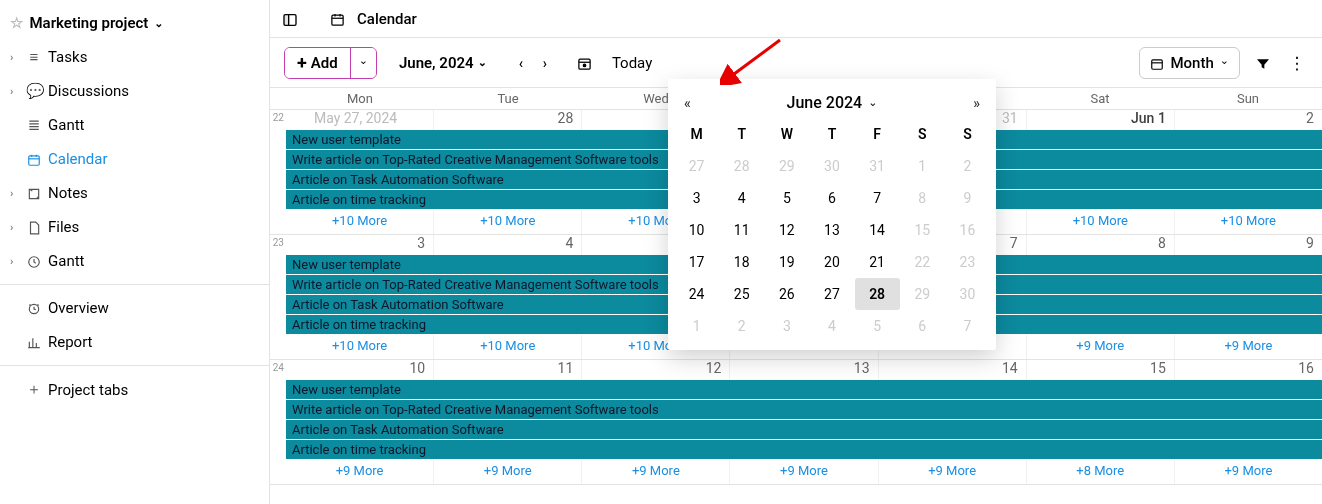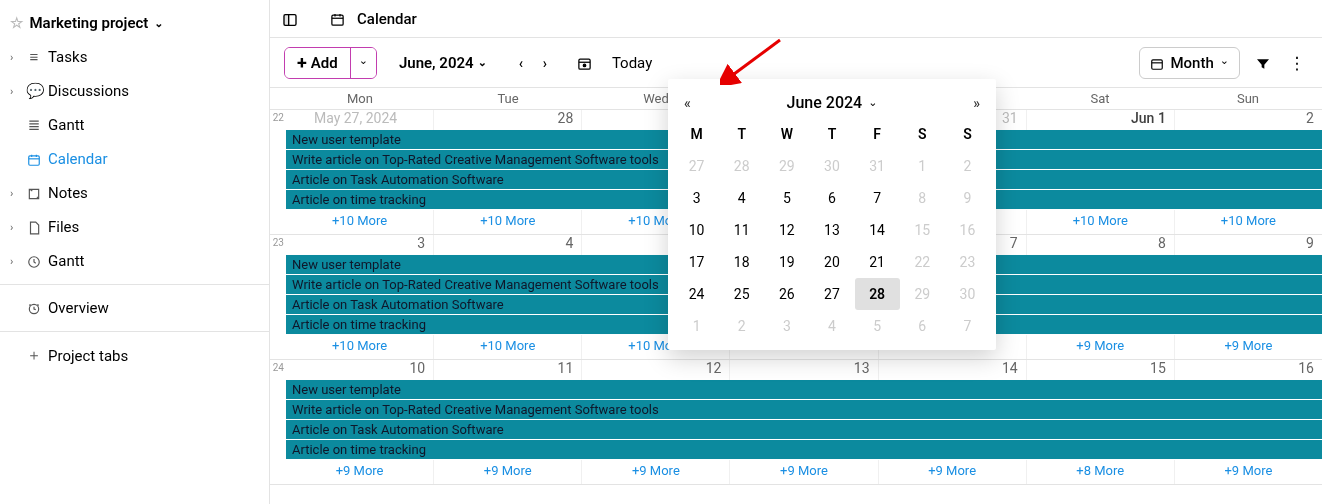--- a/index.html
+++ b/index.html
@@ -148,20 +148,29 @@
     <div class="side-item">
       <span class="chev"></span>
       <span class="icon">
         <svg width="14" height="14" viewBox="0 0 24 24" fill="none" stroke="#555" stroke-width="2">
             <circle cx="12" cy="12" r="8"></circle>
             <path d="M12 8v4l3 1"></path>
             <path d="M6 4l-2 2M18 4l2 2"></path>
           </svg>
       </span>
       <span>Overview</span>
+    </div>
+    <div class="side-item">
+      <span class="chev"></span>
+      <span class="icon">
+        <svg width="14" height="14" viewBox="0 0 24 24" fill="none" stroke="#555" stroke-width="2">
+            <path d="M4 20V10M10 20V4M16 20v-8M22 20H2"></path>
+          </svg>
+      </span>
+      <span>Report</span>
     </div>
 
     <div class="side-divider"></div>
 
     <div class="side-item">
       <span class="chev"></span>
       <span class="icon">＋</span>
       <span>Project tabs</span>
     </div>
   </div>

